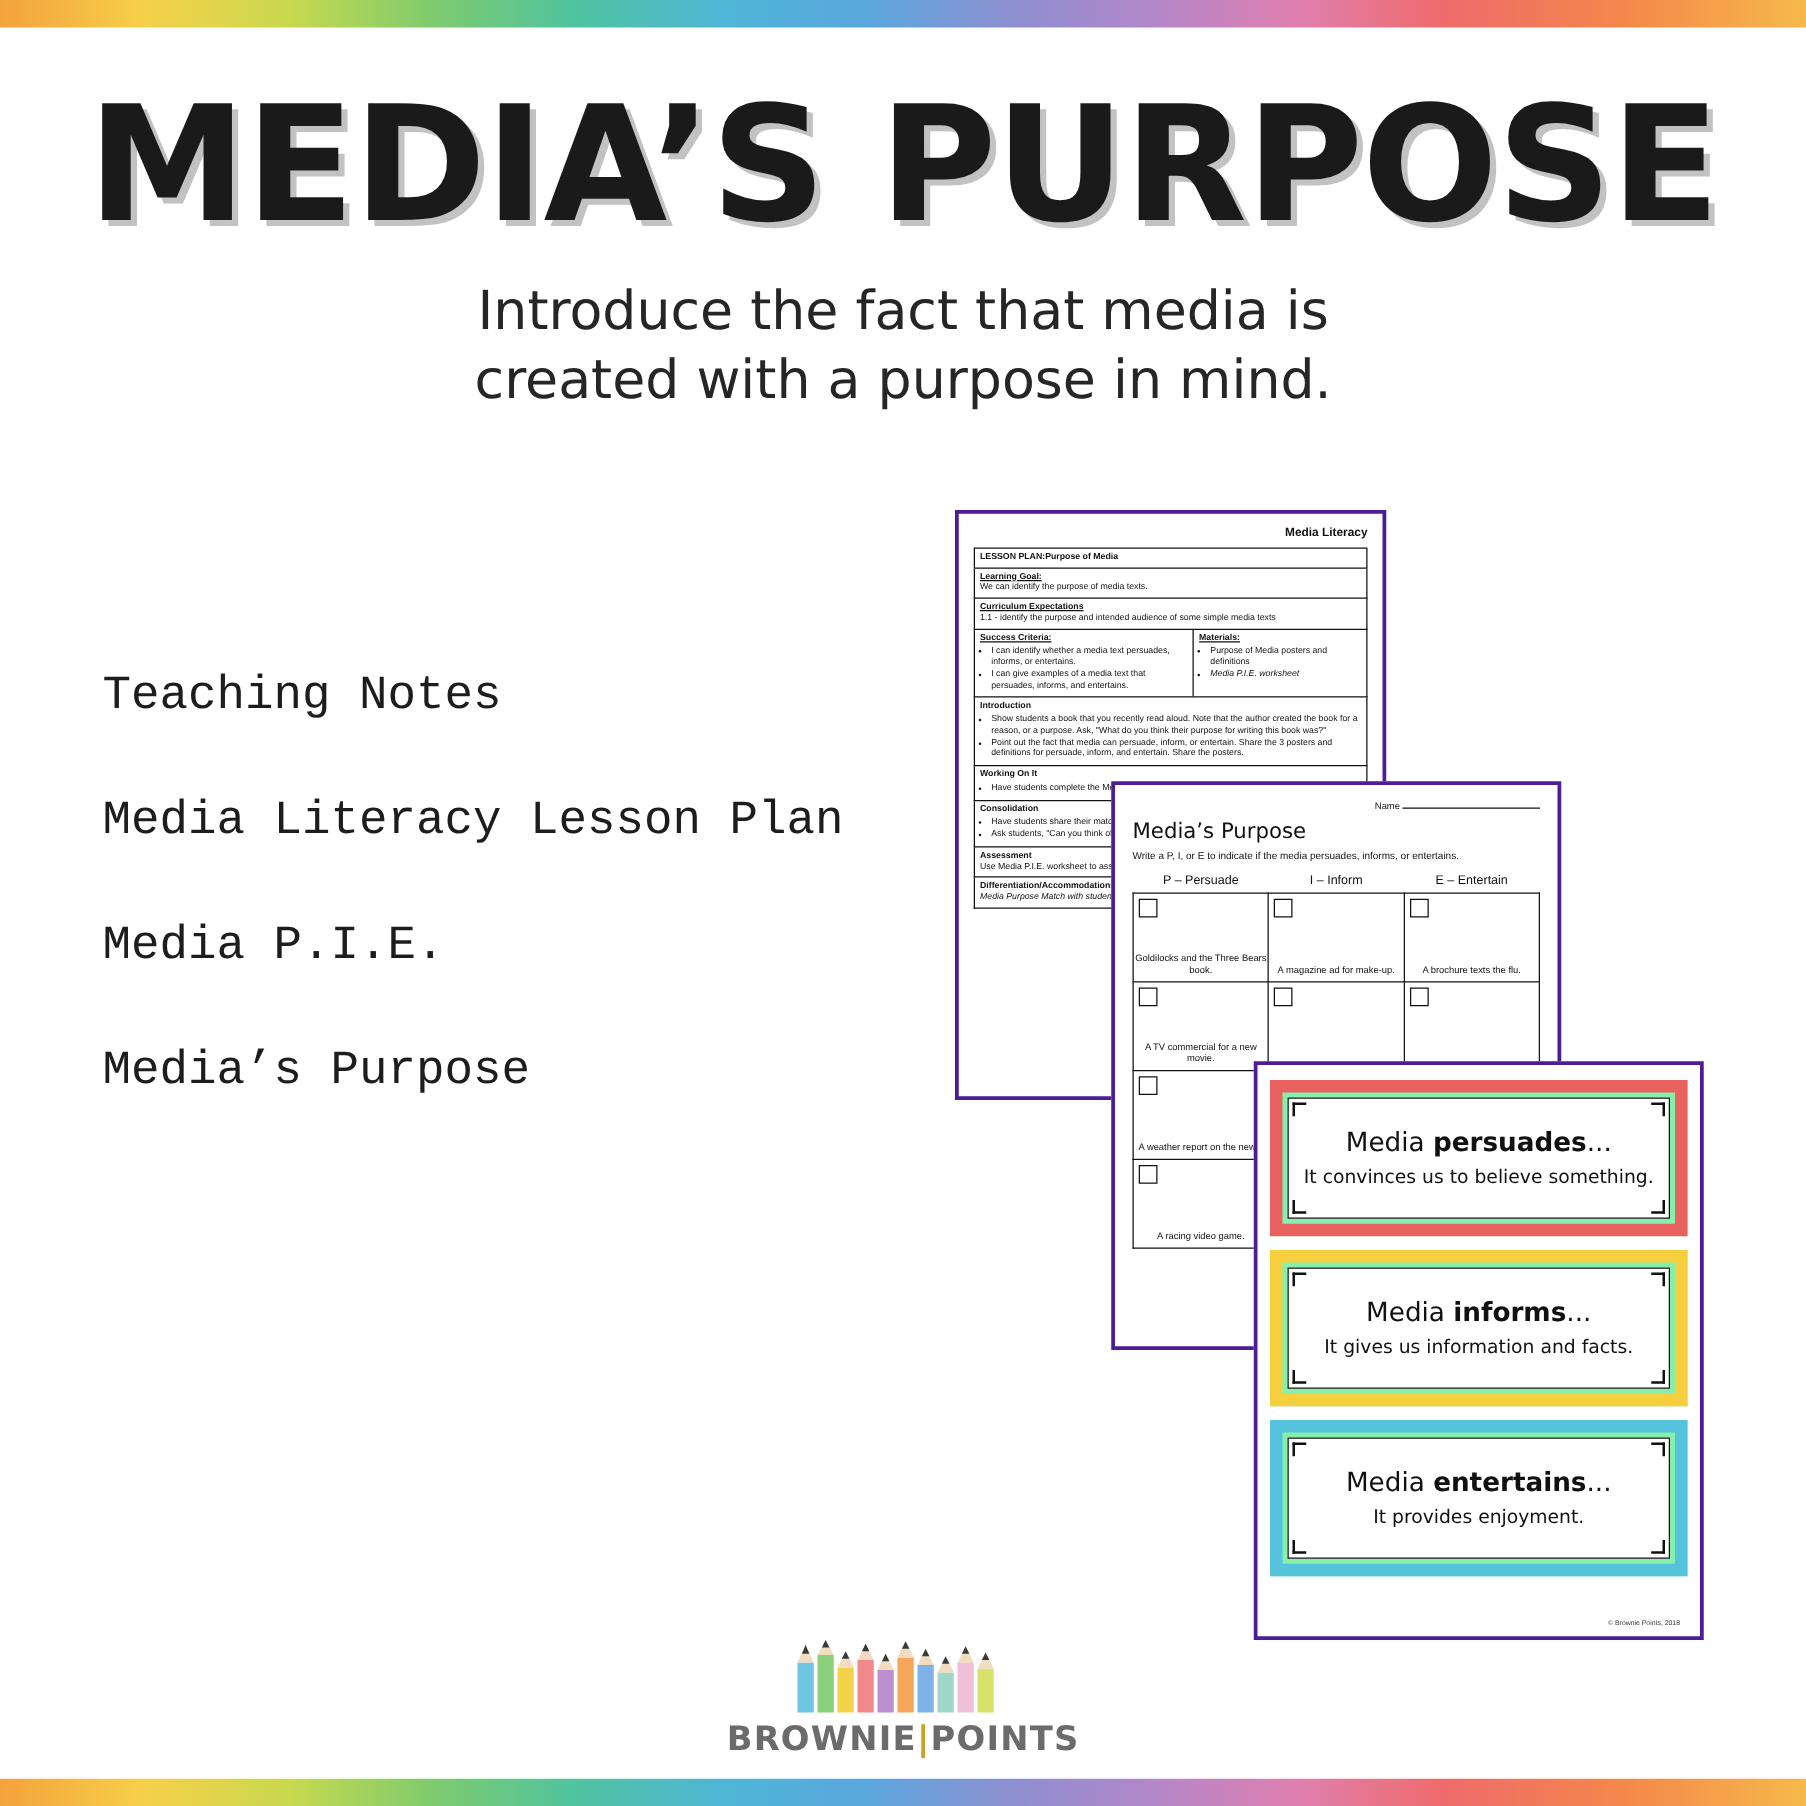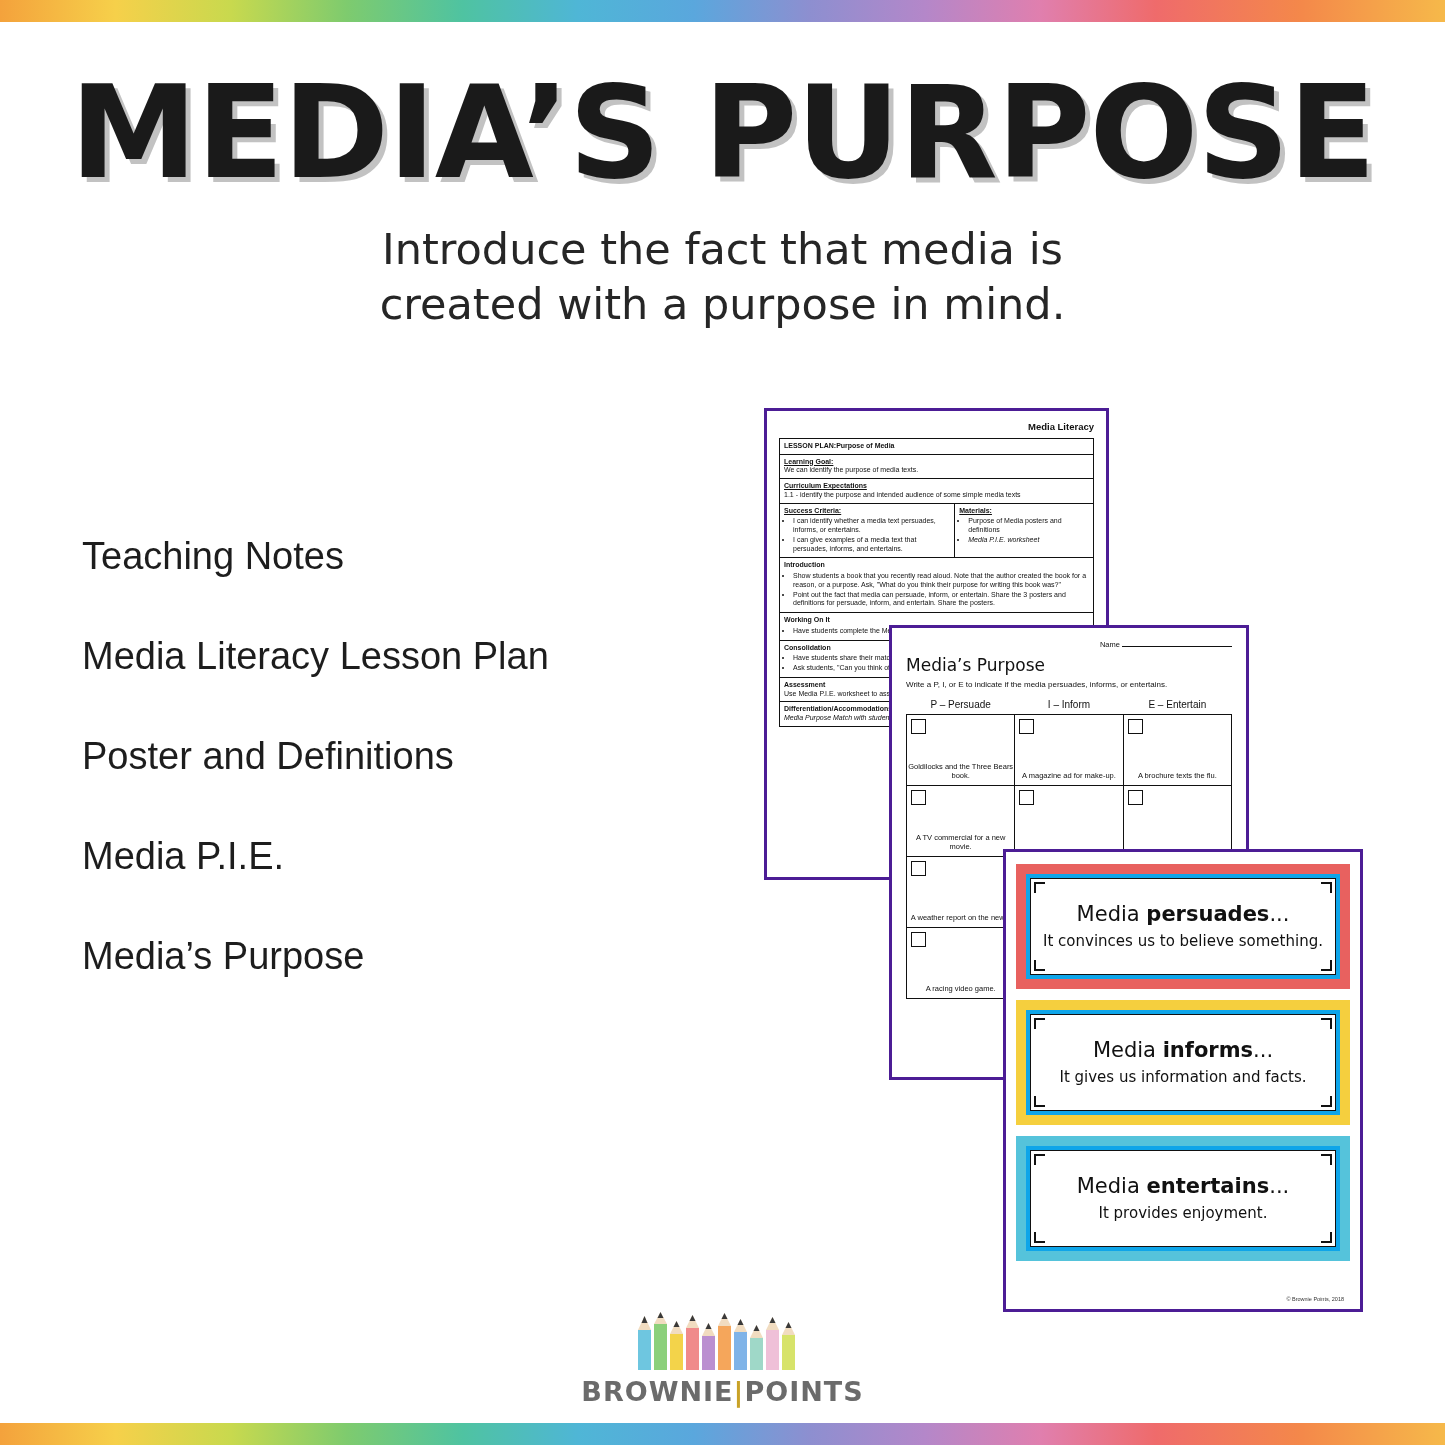--- a/index.html
+++ b/index.html
@@ -43,21 +43,21 @@
     font-family:"DejaVu Sans", sans-serif;
   }
   .feature-list{
     position:absolute;left:82px;top:535px;
     width:640px;
   }
   .feature-item{
     font-size:38px;
     color:#1d1d1d;
     margin-bottom:57px;
-    font-family:Liberation Sans, sans-serif;
+    font-family:Liberation Mono, monospace;
     white-space:nowrap;
   }
 
   
   .sheet{
     position:absolute;background:#fff;border:3px solid #4c1d95;
     box-sizing:border-box;
   }
   .lesson-sheet{
     left:764px;top:408px;width:345px;height:472px;
@@ -100,21 +100,21 @@
     left:1003px;top:849px;width:360px;height:463px;
     padding:12px 10px;
     box-sizing:border-box;
   }
   .card{
     position:relative;
     border:10px solid #e05a5a;
     margin-bottom:11px;
     height:125px;
     box-sizing:border-box;
-    background:#0ea5e9;
+    background:#86efac;
     display:flex;flex-direction:column;align-items:center;justify-content:center;
   }
   .card.red{border-color:#e8615f;}
   .card.yellow{border-color:#f5cf3e;}
   .card.blue{border-color:#55c3db;}
   .card::before{
     content:"";position:absolute;inset:-10px;
     border:10px solid rgba(255,255,255,0);
     pointer-events:none;
   }
@@ -157,21 +157,20 @@
   <div class="title">MEDIA’S PURPOSE</div>
 
   <div class="subtitle">
     <div>Introduce the fact that media is</div>
     <div>created with a purpose in mind.</div>
   </div>
 
   <div class="feature-list">
     <div class="feature-item">Teaching Notes</div>
     <div class="feature-item">Media Literacy Lesson Plan</div>
-    <div class="feature-item">Poster and Definitions</div>
     <div class="feature-item">Media P.I.E.</div>
     <div class="feature-item">Media’s Purpose</div>
   </div>
 
   <div class="sheet lesson-sheet">
     <div class="ls-head">Media Literacy</div>
 
     <div class="ls-row">
       <span class="ls-title">LESSON PLAN:</span><span class="sp"></span><span class="ls-title">Purpose of Media</span>
     </div>

